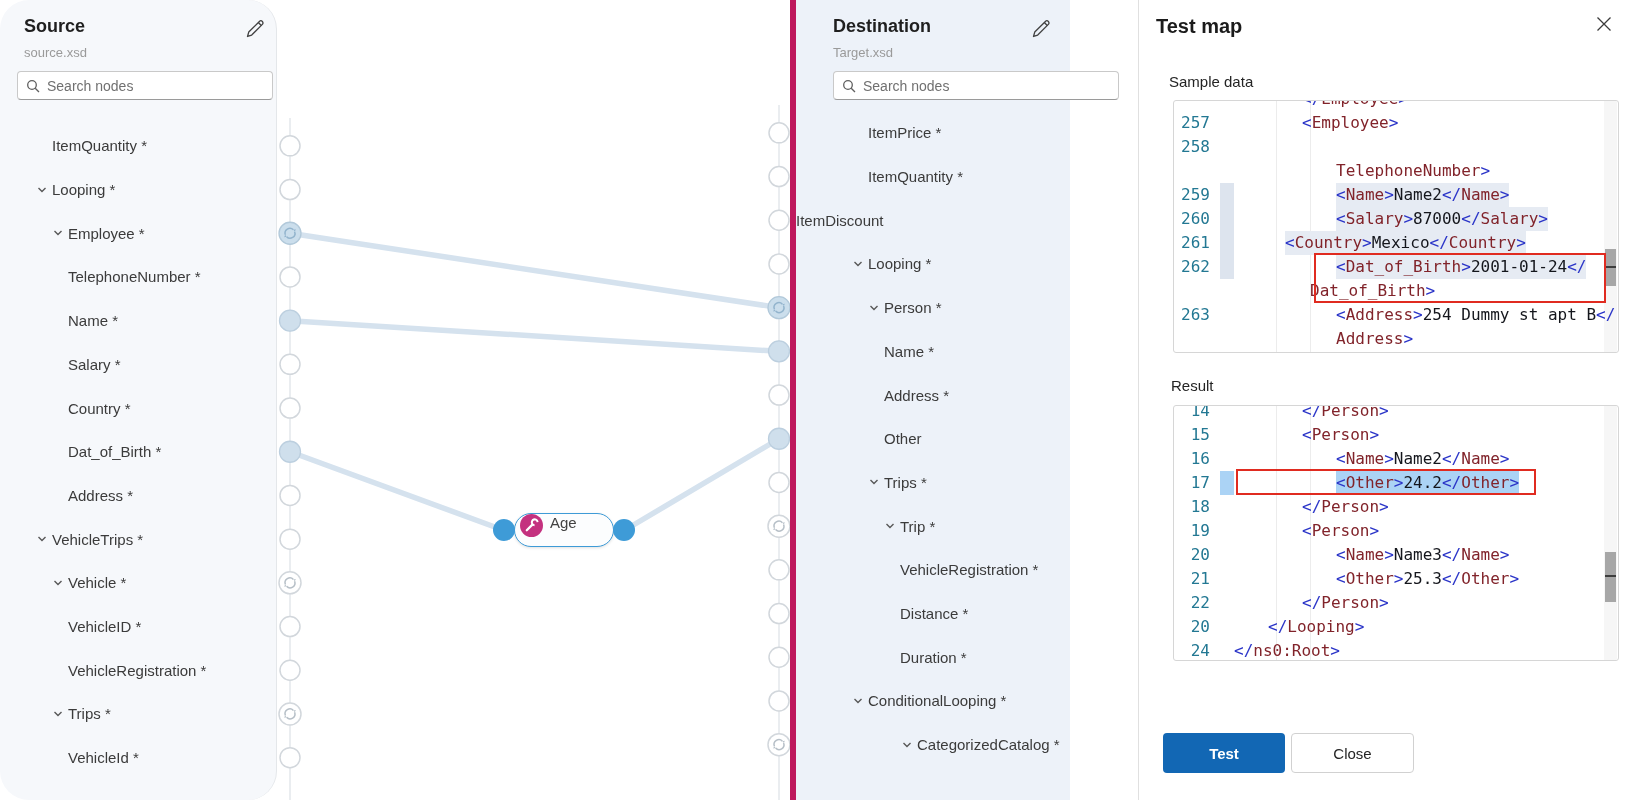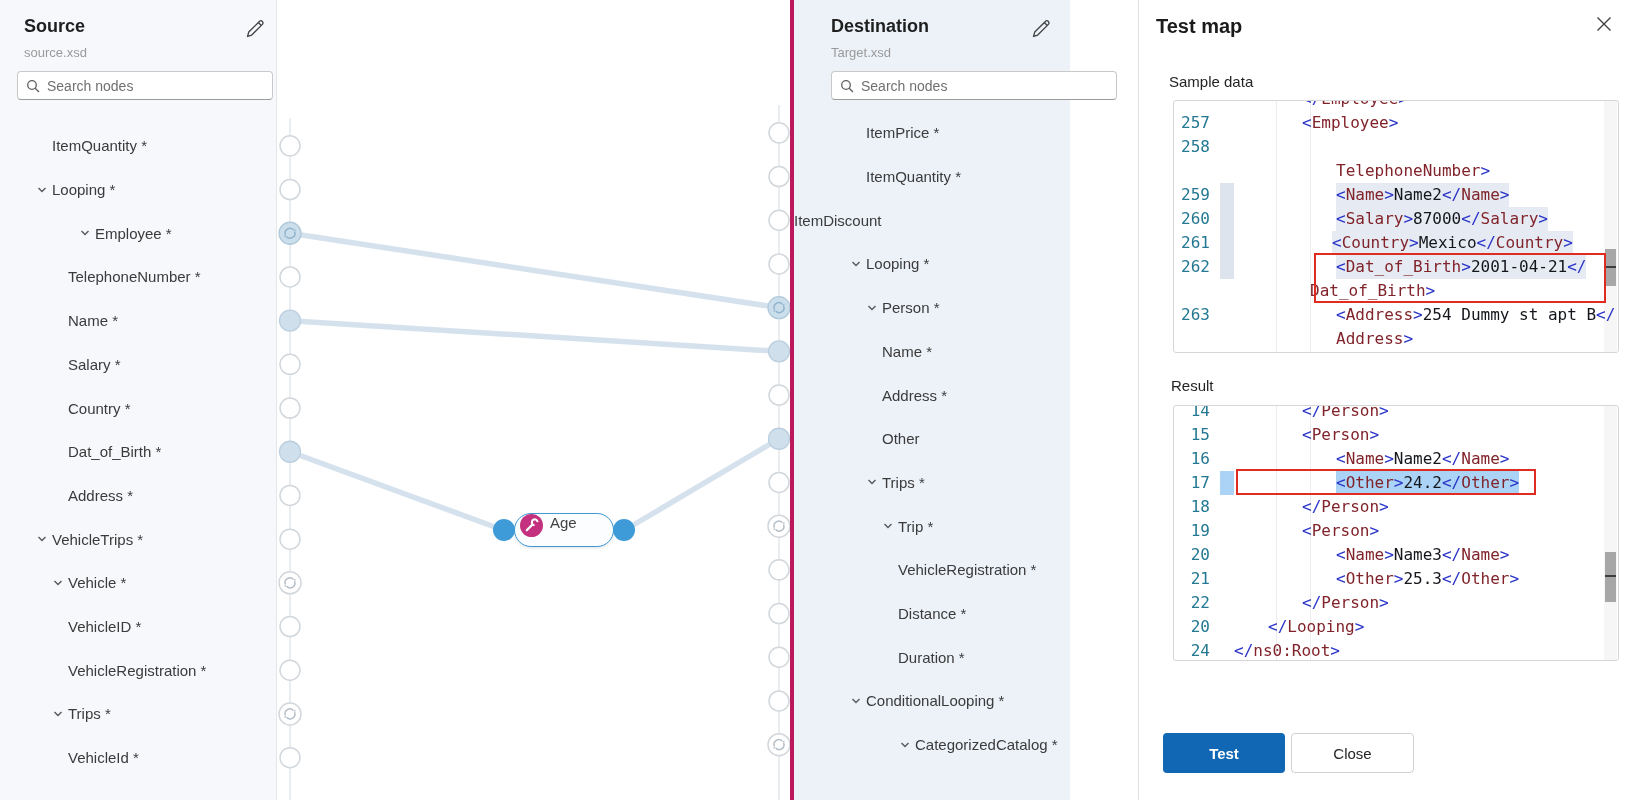--- a/index.html
+++ b/index.html
@@ -2,22 +2,22 @@
 <html><head>
 <meta charset="utf-8">
 <style>
   * { margin:0; padding:0; box-sizing:border-box; }
   html,body { width:1630px; height:800px; overflow:hidden; background:#fff;
     font-family:"Liberation Sans", sans-serif; }
   #stage { position:relative; width:1630px; height:800px; background:#fff; }
 
   
   .schema-panel { position:absolute; top:0; height:800px; z-index:2; }
-  #source-panel { left:0; width:277px; background:#f6f8fb; border-right:1px solid #e4e7ea; }
-  #dest-panel   { left:790px; width:280px; background:#edf2f9; border-left:4px solid #be185d; }
+  #source-panel { left:0; width:277px; background:#f6f8fb; border-right:1px solid #e4e7ea;border-radius:29px; }
+  #dest-panel   { left:790px; width:280px; background:#edf2f9; border-left:6px solid #be185d; }
   #test-panel   { left:1138px; width:492px; position:absolute; top:0; height:800px;
                   background:#fff; border-left:1px solid #e0e0e0; z-index:2; }
 
   .ptitle { position:absolute; font-size:18px; font-weight:700; color:#1f1f1f; }
   .psub   { position:absolute; font-size:13px; color:#9a9a9a; }
   .pencil-btn { position:absolute; width:22px; height:22px; cursor:pointer; }
   .searchbox { position:absolute; height:29px; background:#fff; border:1px solid #c9c9c9;
                border-bottom-color:#9a9a9a; border-radius:4px; display:flex; align-items:center; padding:0 8px; }
   .searchbox input { border:none; outline:none; flex:1; font-size:14px; color:#424242;
                font-family:"Liberation Sans",sans-serif; background:transparent; margin-left:7px; }
@@ -172,21 +172,21 @@
           <span class="lbl">ItemQuantity *</span>
         </div>
         <div class="tree-row" style="top: 167.7px; height: 43.7px; padding-left: 36px;">
           <span class="chev">
             <svg width="12" height="12" viewBox="0 0 12 12">
               <polyline points="2.5,4 6,7.5 9.5,4" fill="none" stroke="#585858" stroke-width="1.4"></polyline>
             </svg>
           </span>
           <span class="lbl">Looping *</span>
         </div>
-        <div class="tree-row" style="top: 211.4px; height: 43.7px; padding-left: 79px;">
+        <div class="tree-row" style="top: 211.4px; height: 43.7px; padding-left: 52px;">
           <span class="chev">
             <svg width="12" height="12" viewBox="0 0 12 12">
               <polyline points="2.5,4 6,7.5 9.5,4" fill="none" stroke="#585858" stroke-width="1.4"></polyline>
             </svg>
           </span>
           <span class="lbl">Employee *</span>
         </div>
         <div class="tree-row" style="top: 255.1px; height: 43.7px; padding-left: 68px;">
           <span class="lbl">TelephoneNumber *</span>
         </div>
@@ -386,26 +386,26 @@
             <span class="code" style="margin-left: 102px;"><span class="d">&lt;</span><span class="t">Name</span><span class="d">&gt;</span><span class="x">Name2</span><span class="d">&lt;/</span><span class="t">Name</span><span class="d">&gt;</span></span>
           </div>
           <div class="crow hl">
             <span class="ln">260</span>
             <span class="decor"></span>
             <span class="code" style="margin-left: 102px;"><span class="d">&lt;</span><span class="t">Salary</span><span class="d">&gt;</span><span class="x">87000</span><span class="d">&lt;/</span><span class="t">Salary</span><span class="d">&gt;</span></span>
           </div>
           <div class="crow hl">
             <span class="ln">261</span>
             <span class="decor"></span>
-            <span class="code" style="margin-left: 98px;"><span class="d">&lt;</span><span class="t">Country</span><span class="d">&gt;</span><span class="x">Mexico</span><span class="d">&lt;/</span><span class="t">Country</span><span class="d">&gt;</span></span>
+            <span class="code" style="margin-left: 51px;"><span class="d">&lt;</span><span class="t">Country</span><span class="d">&gt;</span><span class="x">Mexico</span><span class="d">&lt;/</span><span class="t">Country</span><span class="d">&gt;</span></span>
           </div>
           <div class="crow hl">
             <span class="ln">262</span>
             <span class="decor"></span>
-            <span class="code" style="margin-left: 102px;"><span class="d">&lt;</span><span class="t">Dat_of_Birth</span><span class="d">&gt;</span><span class="x">2001-04-21</span><span class="d">&lt;/</span></span>
+            <span class="code" style="margin-left: 102px;"><span class="d">&lt;</span><span class="t">Dat_of_Birth</span><span class="d">&gt;</span><span class="x">2001-01-24</span><span class="d">&lt;/</span></span>
           </div>
           <div class="crow">
             <span class="ln"></span>
             <span class="decor"></span>
             <span class="code" style="margin-left: 76px;"><span class="t">Dat_of_Birth</span><span class="d">&gt;</span></span>
           </div>
           <div class="crow">
             <span class="ln">263</span>
             <span class="decor"></span>
             <span class="code" style="margin-left: 102px;"><span class="d">&lt;</span><span class="t">Address</span><span class="d">&gt;</span><span class="x">254 Dummy st apt B</span><span class="d">&lt;/</span></span>

